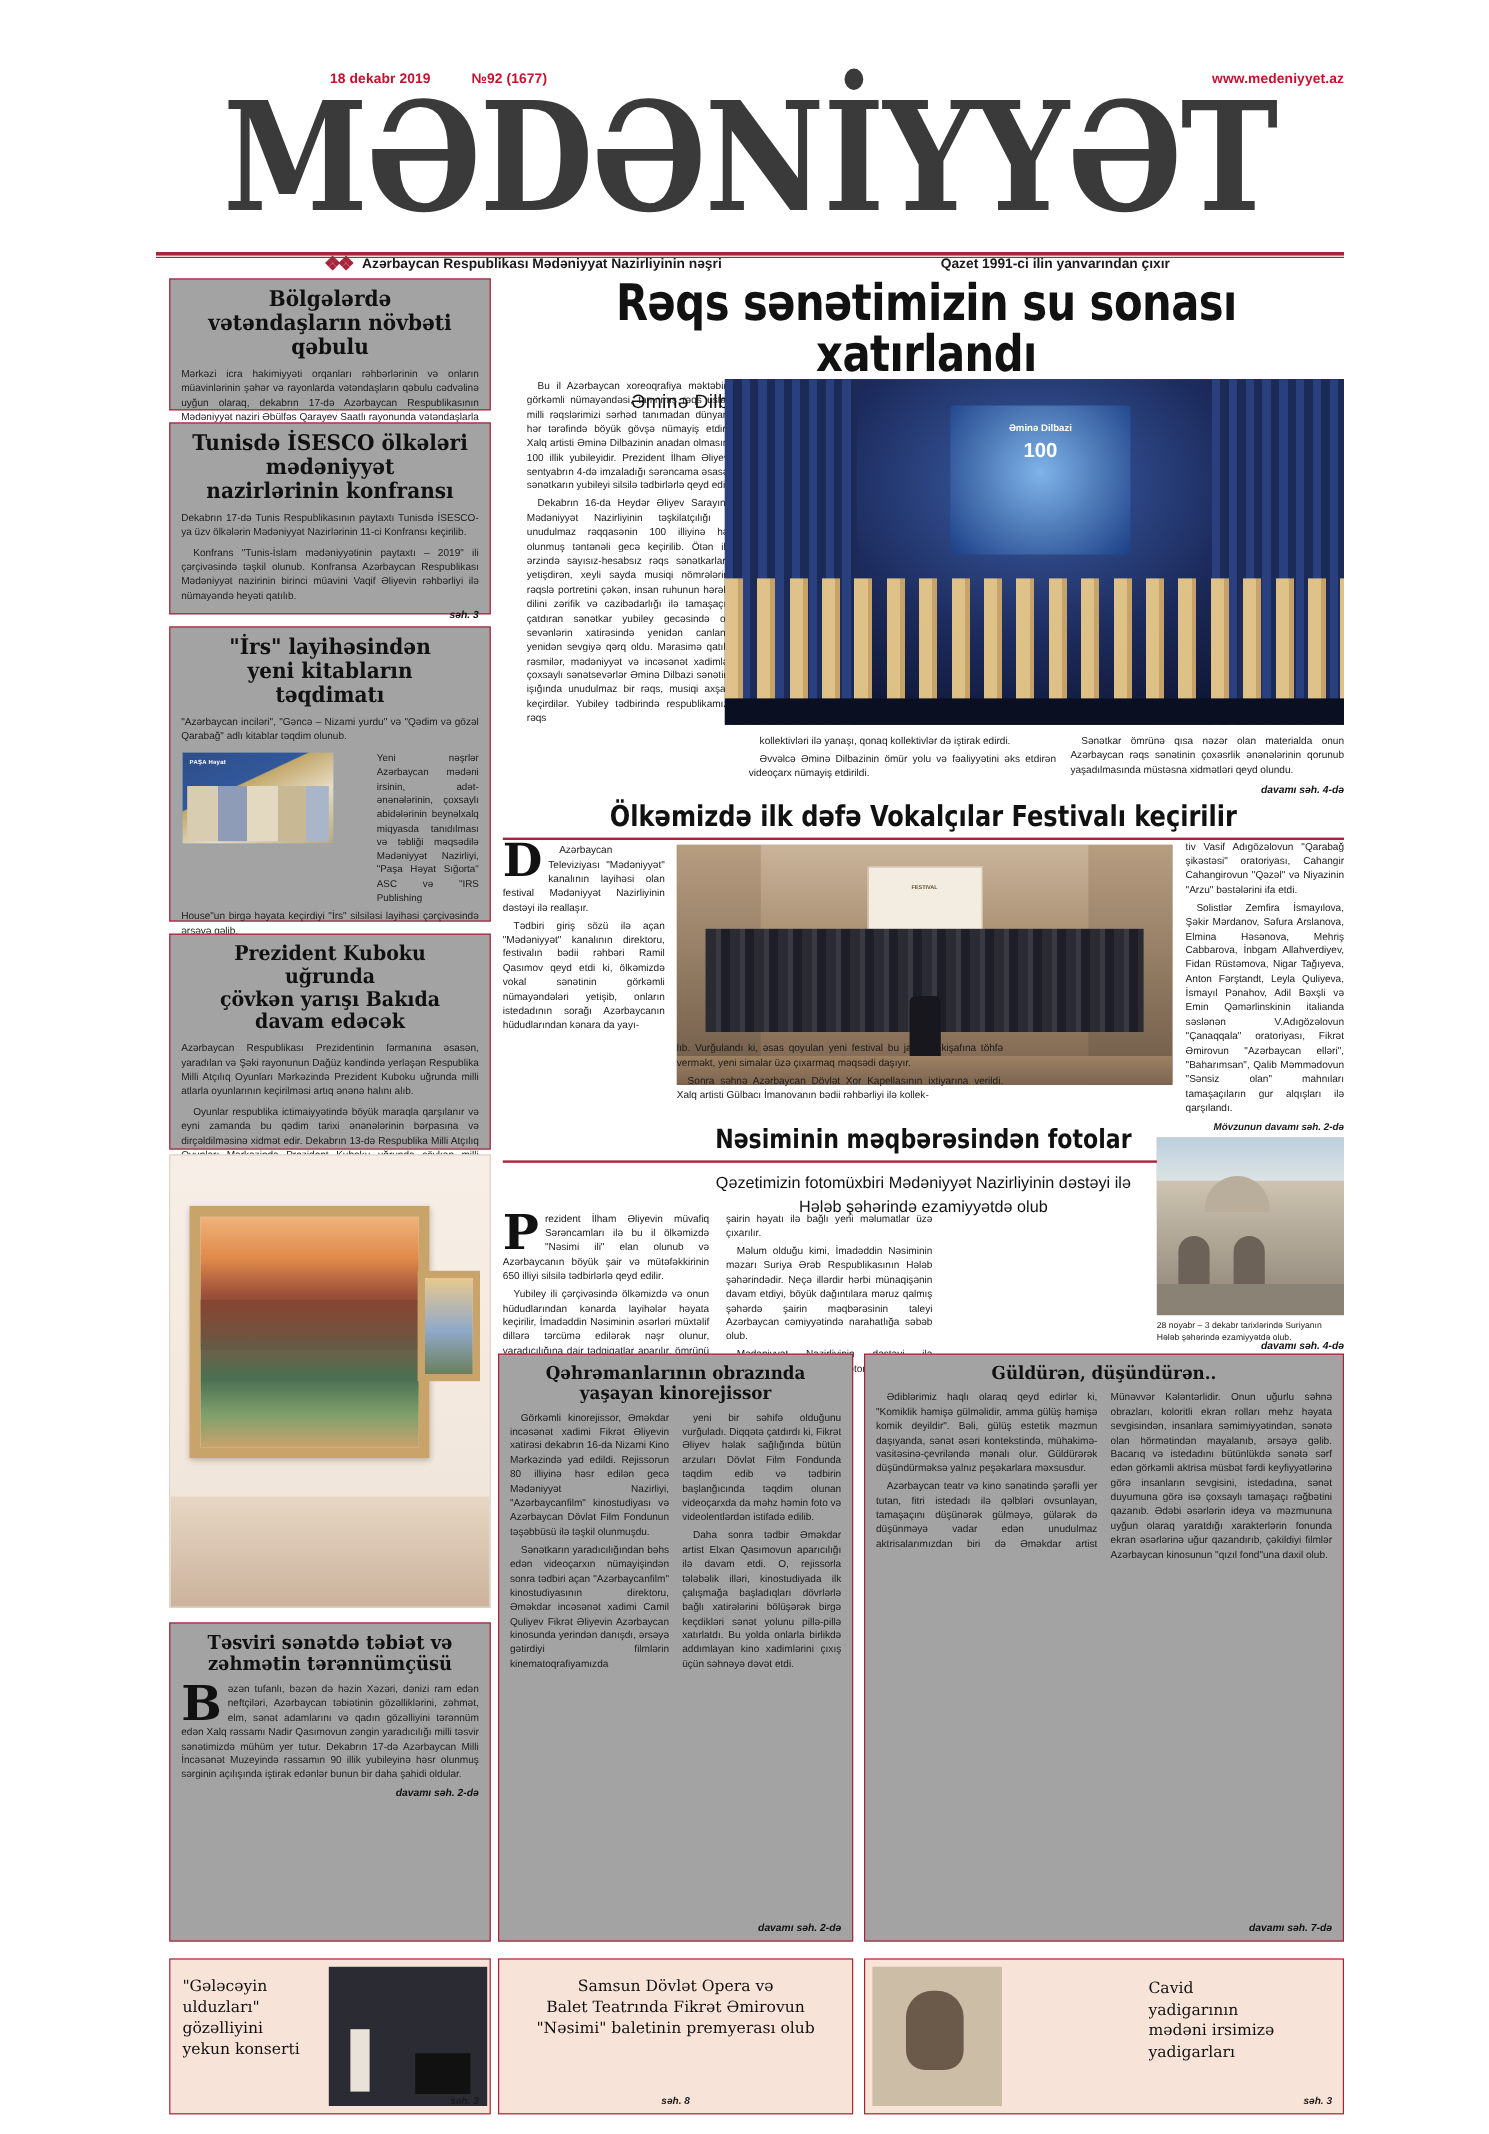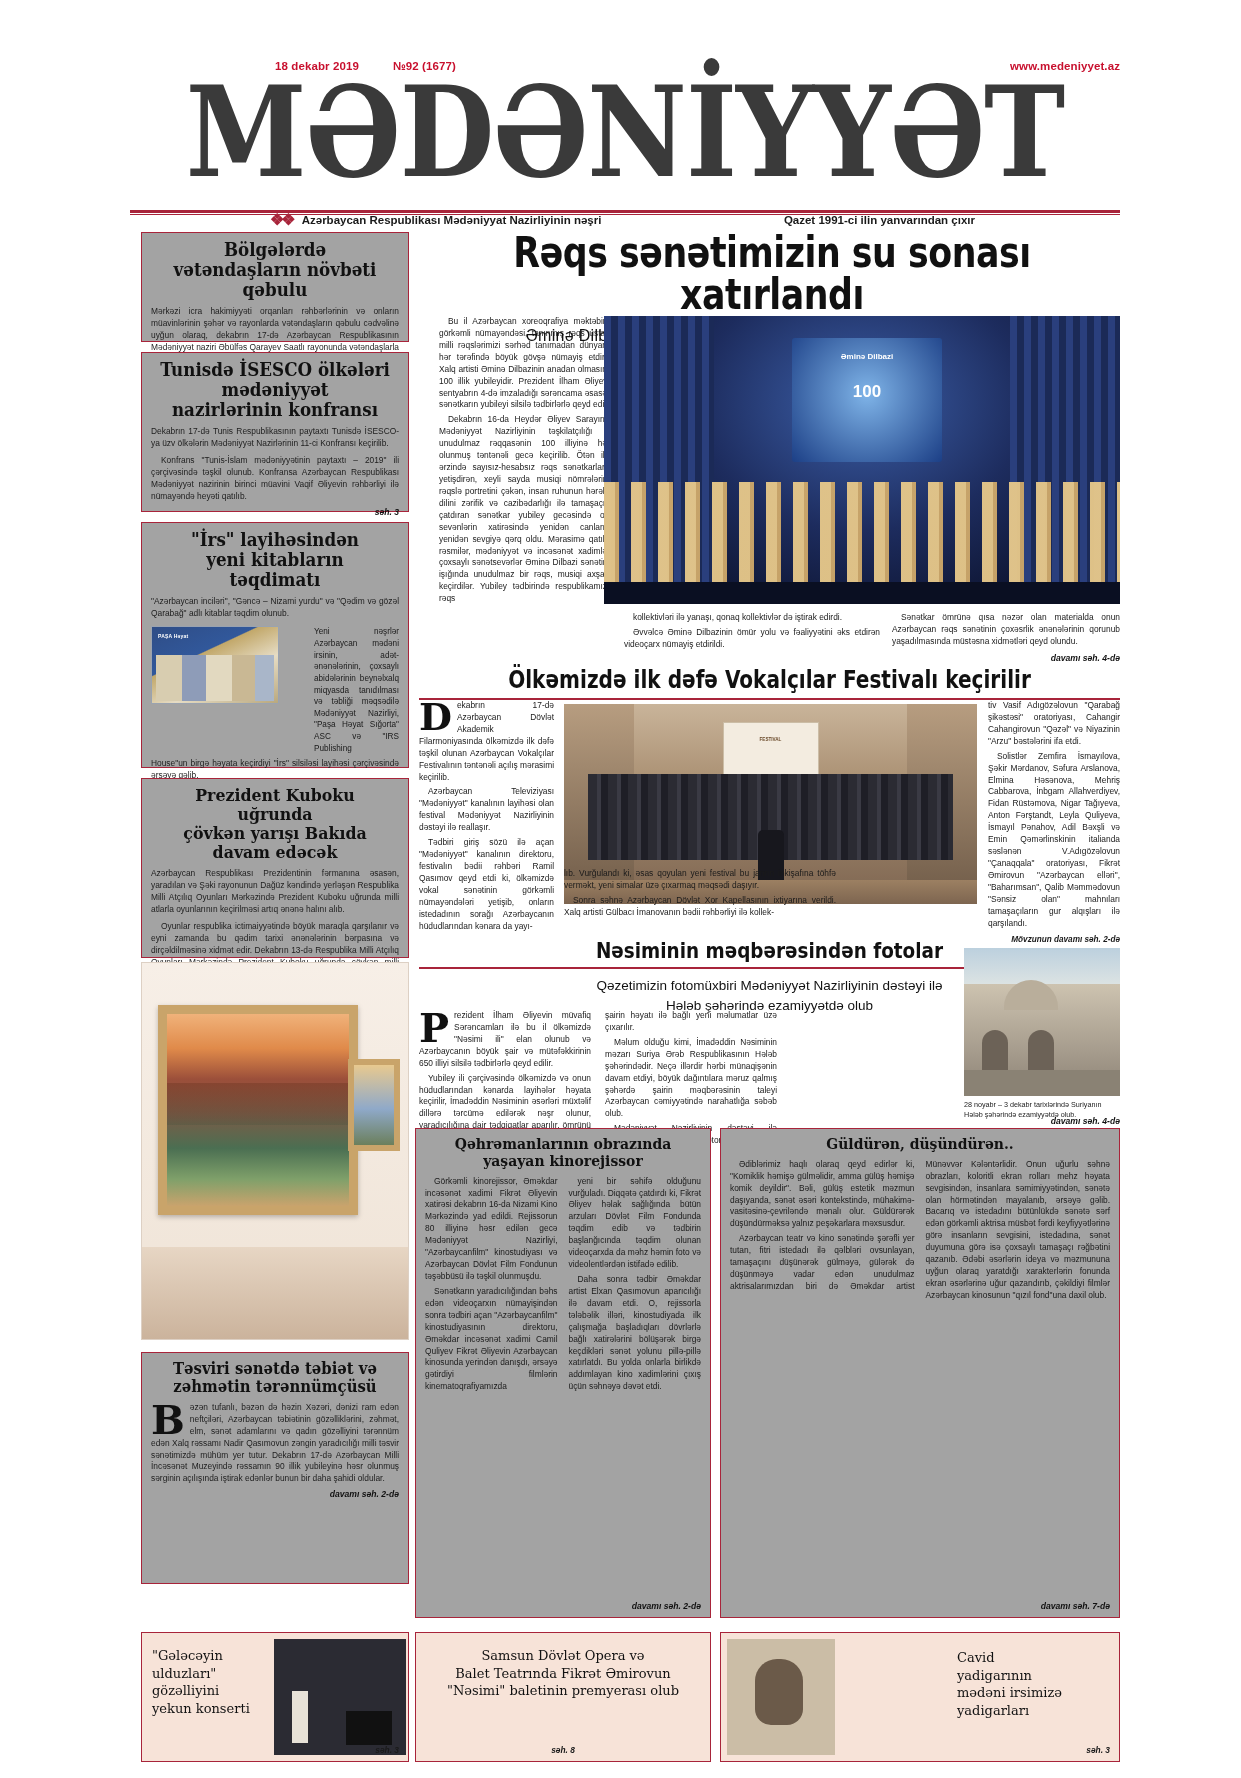--- a/index.html
+++ b/index.html
@@ -98,21 +98,21 @@
   .art-painting:after{
     content:""; position:absolute; left:0; top:36%; right:0; height:22%;
     background:linear-gradient(180deg,rgba(120,60,40,.55),rgba(60,80,60,.25));
   }
   .art-painting2 {
     position:absolute; right:8px; top:96px; width:52px; height:92px;
     border:6px solid #c9a46a; background:linear-gradient(180deg,#e8c98f,#8fa9c9 55%,#6b7f5c);
   }
   .art-floor{ position:absolute; left:0; right:0; bottom:0; height:92px; background:linear-gradient(180deg,#e7d6c4,#cbb39c); }
 
-  #lc5 { left:141px; top:1352px; width:268px; height:232px; }
+  #lc5 { left:141px; top:1352px; width:268px; height:266px; }
   #lc5 .hl-serif { font-size:16px; }
   .dropcap { float:left; font-family:"DejaVu Serif", serif; font-weight:bold; font-size:40px; line-height:31px; padding:2px 5px 0 0; color:#111; }
 
   
   #main-head { position:absolute; left:424px; top:232px; width:696px; }
   .main-title {
     font-family:"DejaVu Sans Condensed","DejaVu Sans", sans-serif;
     font-weight:bold; font-size:42px; line-height:1; text-align:center;
     color:#111; letter-spacing:-.5px; transform:scaleX(.92); transform-origin:center;
   }
@@ -132,21 +132,21 @@
   }
   .p1-stage{position:absolute;inset:0;background:
     radial-gradient(ellipse at 50% 30%, #3c5fa8 0%, #1d2c5e 45%, #0d1430 80%);}
   .p1-curtL{position:absolute;left:0;top:0;width:110px;height:100%;
     background:repeating-linear-gradient(90deg,#2a3f7d 0 7px,#1b2a57 7px 14px);}
   .p1-curtR{position:absolute;right:0;top:0;width:110px;height:100%;
     background:repeating-linear-gradient(90deg,#2a3f7d 0 7px,#1b2a57 7px 14px);}
   .p1-screen{position:absolute;left:188px;top:22px;width:150px;height:124px;
     background:radial-gradient(circle at 50% 45%,#7fb4e8,#1c3f86);border-radius:3px;}
   .p1-scr-t{position:absolute;left:0;right:0;top:14px;text-align:center;color:#fff;font-size:8px;font-weight:bold;}
-  .p1-scr-n{position:absolute;left:0;right:0;top:28px;text-align:center;color:#fff;font-size:17px;font-weight:bold;margin-top:16px;}
+  .p1-scr-n{position:absolute;left:0;right:0;top:28px;text-align:center;color:#fff;font-size:17px;font-weight:bold;}
   .p1-dancers{position:absolute;left:0;right:0;bottom:18px;height:104px;
     background:repeating-linear-gradient(90deg,#e8c98a 0 11px,#cfa96a 11px 15px,transparent 15px 27px);
     opacity:.95;}
   .p1-floor{position:absolute;left:0;right:0;bottom:0;height:22px;background:#0a0f22;}
 
   
   #vok { position:absolute; left:419px; top:666px; width:701px; }
   .sec-title {
     font-family:"DejaVu Sans Condensed","DejaVu Sans", sans-serif;
     font-weight:bold; font-size:24px; text-align:center; color:#111;
@@ -323,21 +323,20 @@
   </div>
 
   <div id="vok">
     <div class="sec-title">Ölkəmizdə ilk dəfə Vokalçılar Festivalı keçirilir</div>
     <div class="vok-rule"></div>
   </div>
 
   <div class="vok-grid">
     <div class="vok-c1">
       <span class="dropcap">D</span>
-      <span>ekabrın 17-də Azərbaycan Dövlət Akademik Filarmoniyasında ölkəmizdə ilk dəfə təşkil olunan Azərbaycan Vokalçılar Festivalının təntənəli açılış mərasimi keçirilib.</span>
       <p style="margin:3px 0 0 0;text-indent:9px;">Azərbaycan Televiziyası "Mədəniyyət" kanalının layihəsi olan festival Mədəniyyət Nazirliyinin dəstəyi ilə reallaşır.</p>
       <p style="margin:3px 0 0 0;text-indent:9px;">Tədbiri giriş sözü ilə açan "Mədəniyyət" kanalının direktoru, festivalın bədii rəhbəri Ramil Qasımov qeyd etdi ki, ölkəmizdə vokal sənətinin görkəmli nümayəndələri yetişib, onların istedadının sorağı Azərbaycanın hüdudlarından kənara da yayı-</p>
     </div>
 
     <div class="vok-photo">
       <div class="vp-hall"></div>
       <div class="vp-wallL"></div>
       <div class="vp-wallR"></div>
       <div class="vp-banner">
           <span>FESTIVAL</span>

